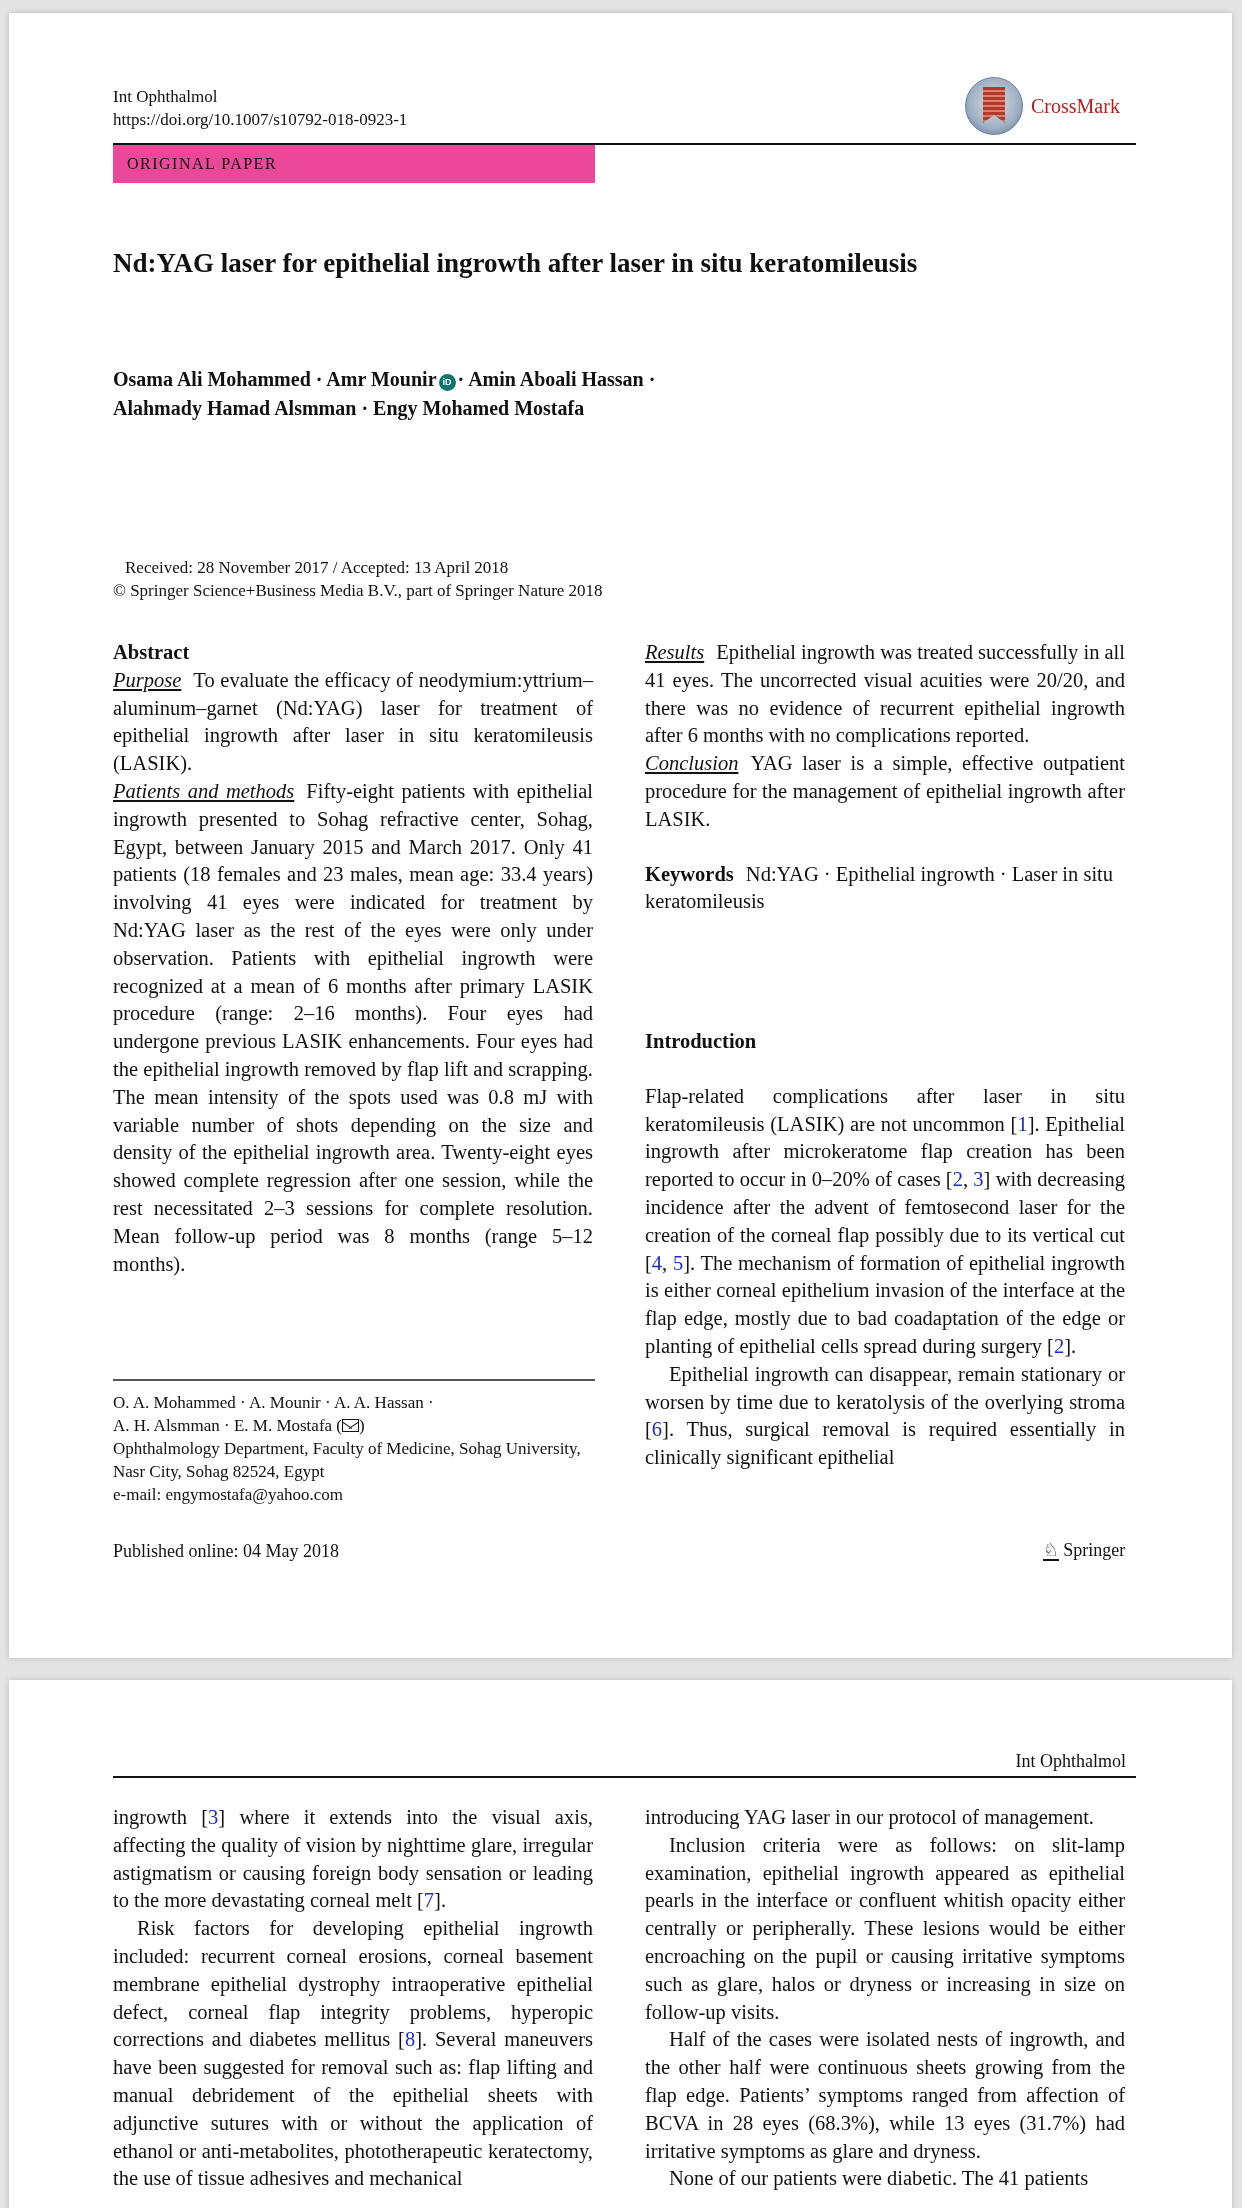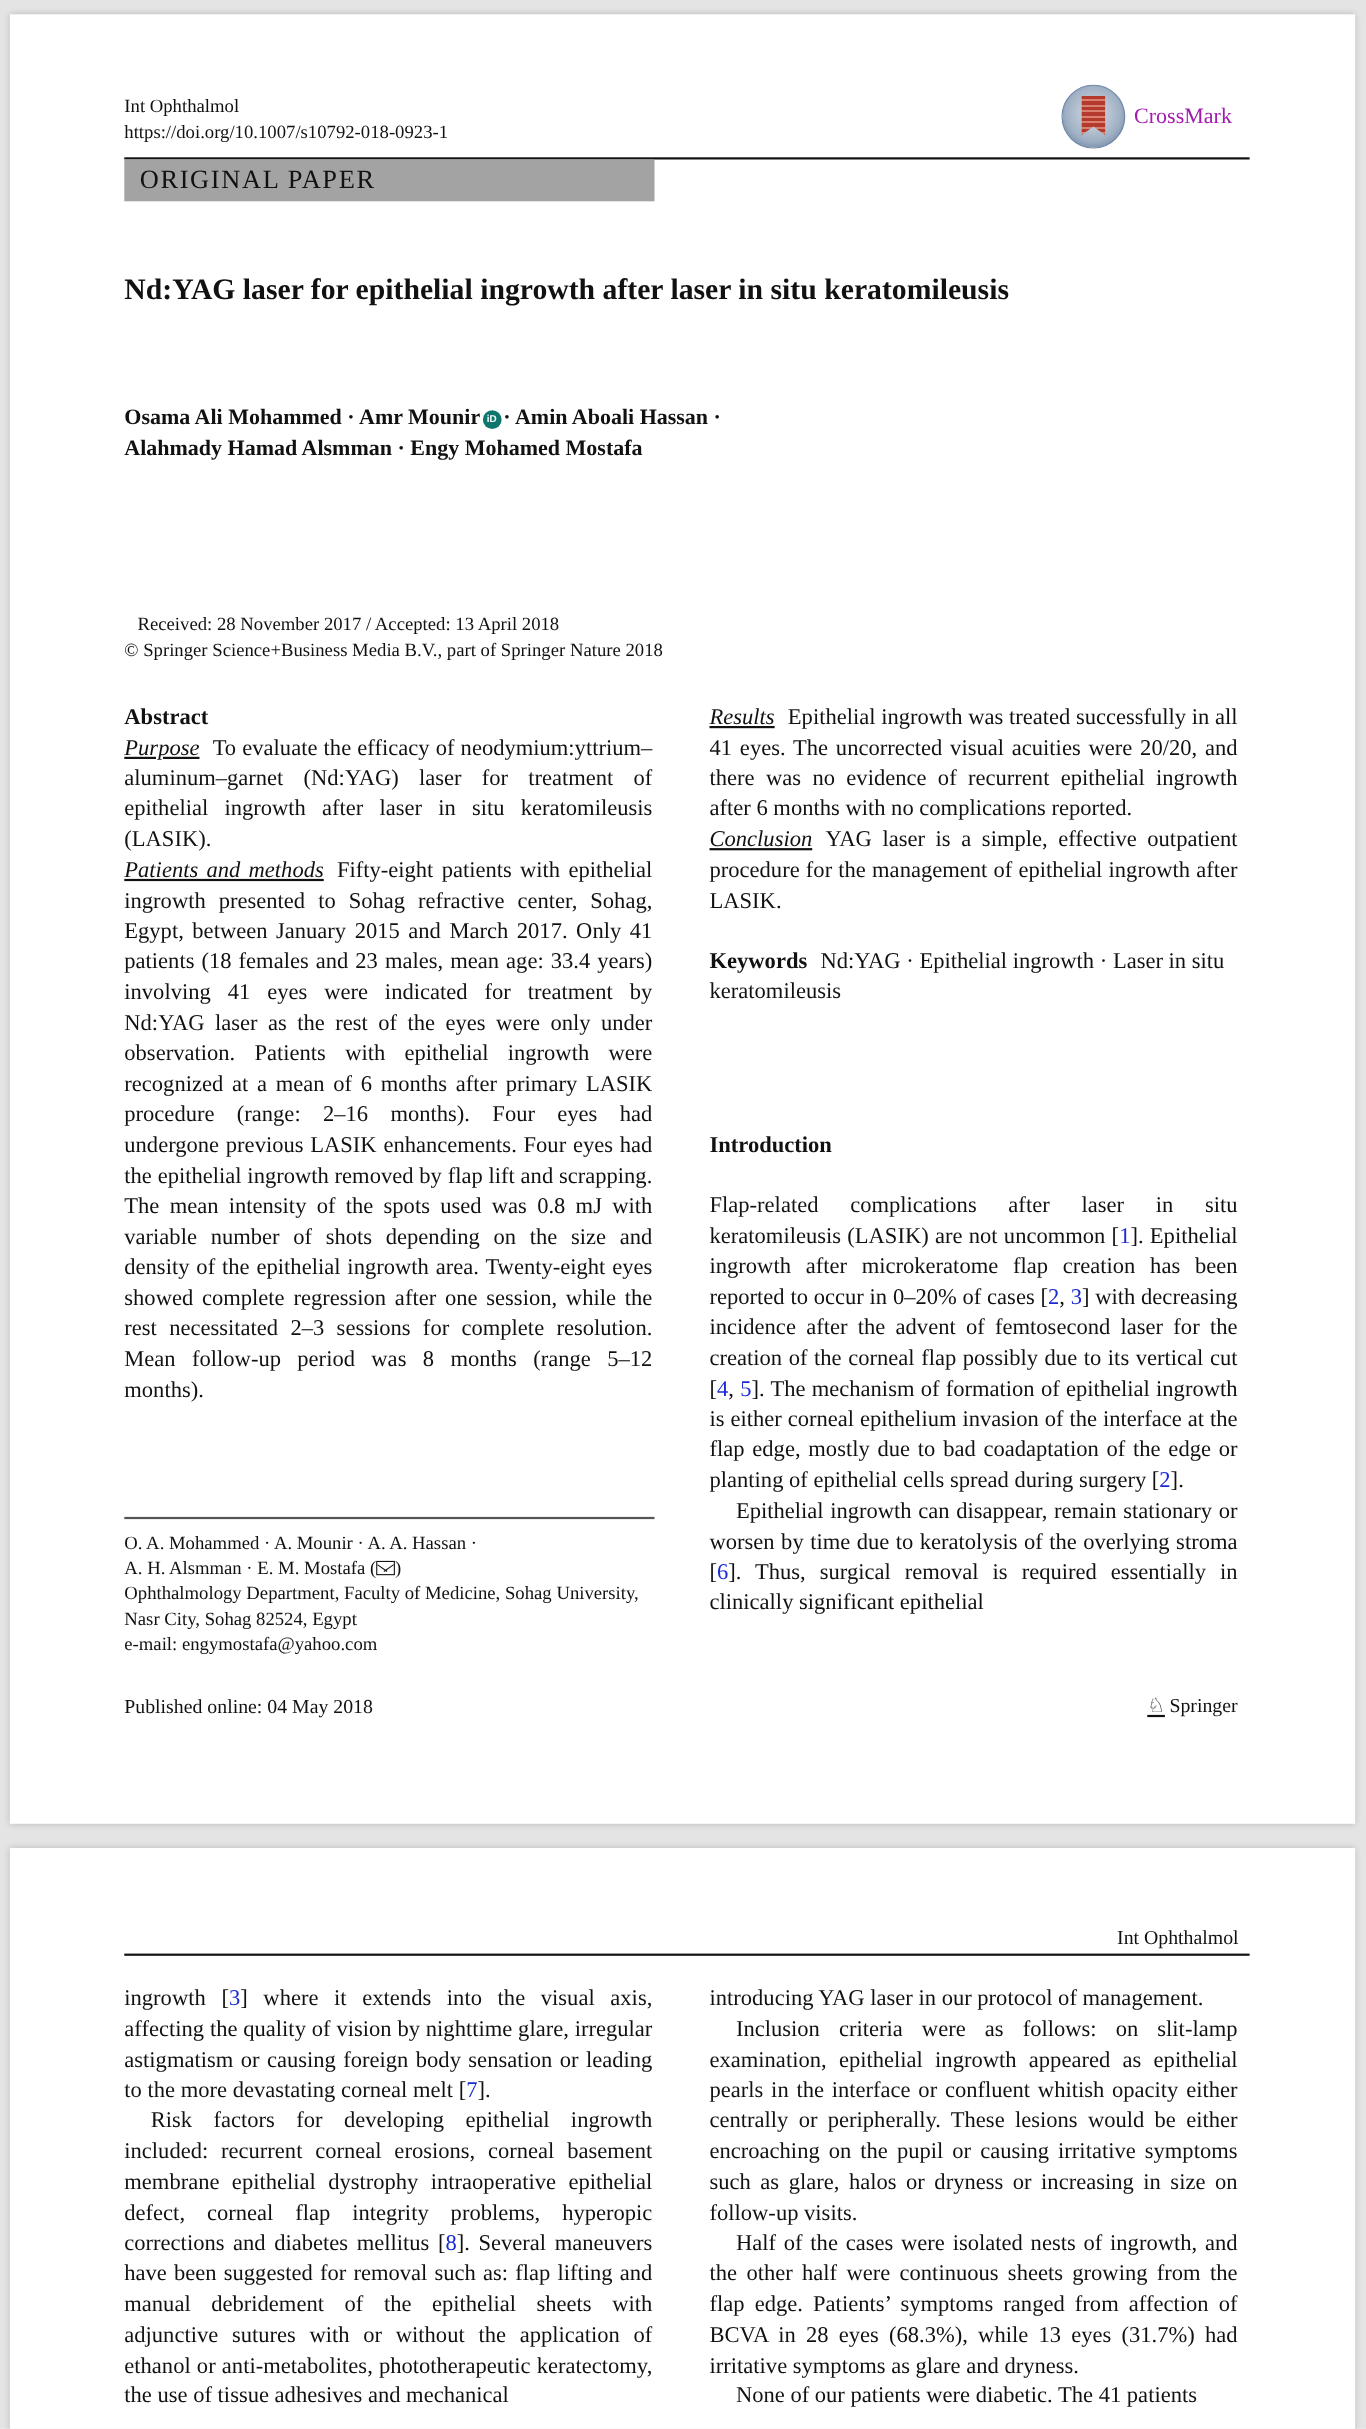--- a/index.html
+++ b/index.html
@@ -34,25 +34,25 @@
   .cm-circle {
     width: 56px; height: 56px; border-radius: 50%;
     background: radial-gradient(circle at 50% 45%, #d9dde3 0, #9fb0c4 60%, #4e6a8d 100%);
     position: relative; border: 1px solid #6c84a4;
   }
   .cm-ribbon {
     position: absolute; left: 17px; top: 9px; width: 22px; height: 36px;
     background: repeating-linear-gradient(180deg, #b33a2d 0 3px, #d98070 3px 5px);
     clip-path: polygon(0 0,100% 0,100% 100%,50% 78%,0 100%);
   }
-  .cm-text { font-size: 20px; margin-left: 8px; color: #a21caf; }
+  .cm-text { font-size: 20px; margin-left: 8px; color: #b91c1c; }
 
   .orig-paper-bar {
-    left: 104px; top: 132px; width: 482px; height: 38px; background: #a3a3a3;
-    font-size: 24px; letter-spacing: 1.5px; line-height: 38px; padding-left: 14px; box-sizing: border-box;
+    left: 104px; top: 132px; width: 482px; height: 38px; background: #ec4899;
+    font-size: 16px; letter-spacing: 1.5px; line-height: 38px; padding-left: 14px; box-sizing: border-box;
   }
   .title { left: 104px; top: 230px; width: 960px; font-size: 27px; line-height: 40px; font-weight: bold; }
   .authors { left: 104px; top: 352px; width: 800px; font-size: 20px; line-height: 29px; font-weight: bold; }
   .orcid {
     display: inline-block; width: 17px; height: 17px; border-radius: 50%; background: #0f766e;
     color: #fff; font-size: 9px; line-height: 17px; text-align: center; font-weight: bold;
     font-family: "Liberation Sans", sans-serif; vertical-align: 1px; margin: 0 2px;
   }
   .springer { display: flex; align-items: center; font-size: 18px; }
   .springer-horse { font-size: 18px; margin-right: 4px; border-bottom: 2px solid #111; line-height: 18px; }

